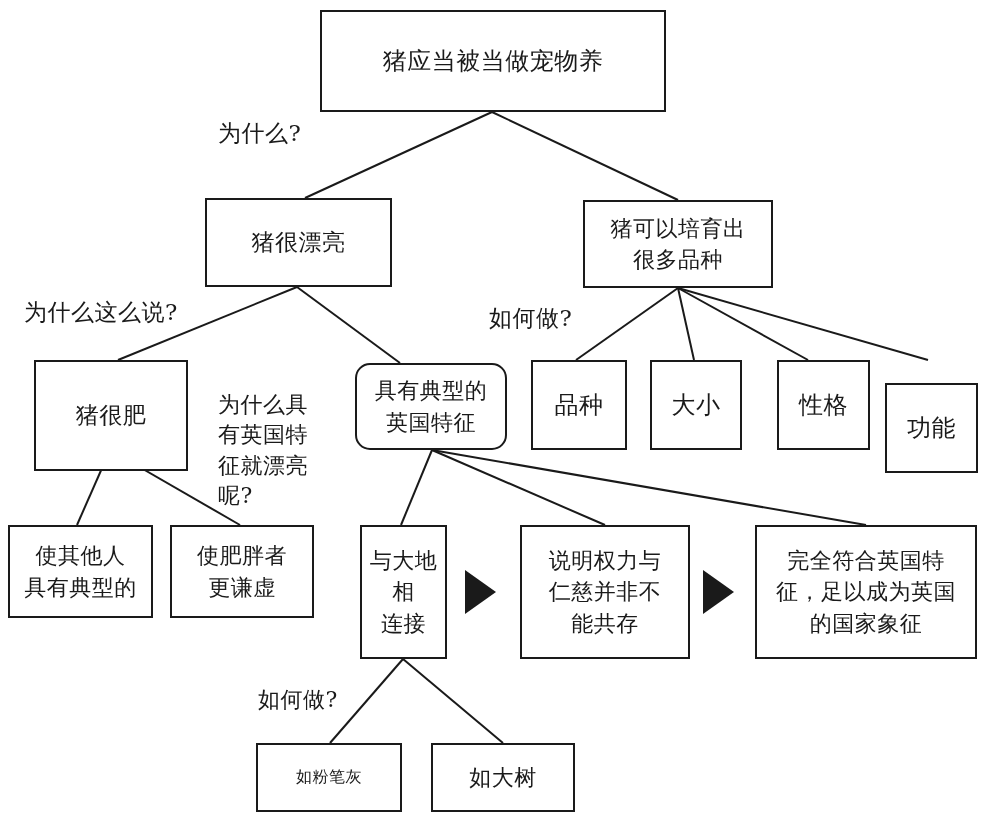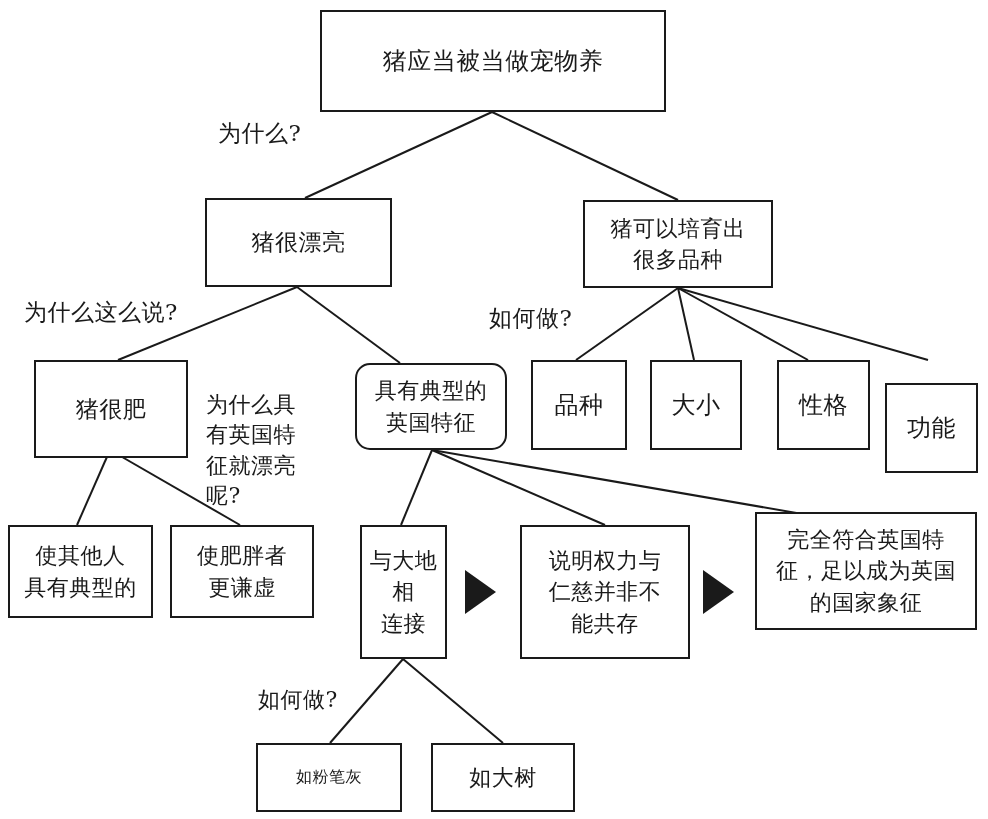--- a/index.html
+++ b/index.html
@@ -86,21 +86,21 @@
       <div class="node" style="left: 320px; top: 10px; width: 346px; height: 102px; font-size: 24px; border-color: rgb(26, 26, 26); color: rgb(26, 26, 26);">
         <span>猪应当被当做宠物养</span>
       </div>
       <div class="node" style="left: 205px; top: 198px; width: 187px; height: 89px; font-size: 23px; border-color: rgb(26, 26, 26); color: rgb(26, 26, 26);">
         <span>猪很漂亮</span>
       </div>
       <div class="node" style="left: 583px; top: 200px; width: 190px; height: 88px; font-size: 22px; border-color: rgb(26, 26, 26); color: rgb(26, 26, 26);">
         <span>猪可以培育出
 很多品种</span>
       </div>
-      <div class="node" style="left: 34px; top: 360px; width: 154px; height: 98px; font-size: 23px; border-color: rgb(26, 26, 26); color: rgb(26, 26, 26);">
+      <div class="node" style="left: 34px; top: 360px; width: 154px; height: 111px; font-size: 23px; border-color: rgb(26, 26, 26); color: rgb(26, 26, 26);">
         <span>猪很肥</span>
       </div>
       <div class="node" style="left: 355px; top: 363px; width: 152px; height: 87px; font-size: 22px; border-color: rgb(26, 26, 26); color: rgb(26, 26, 26); border-radius: 15px;">
         <span>具有典型的
 英国特征</span>
       </div>
       <div class="node" style="left: 531px; top: 360px; width: 96px; height: 90px; font-size: 24px; border-color: rgb(26, 26, 26); color: rgb(26, 26, 26);">
         <span>品种</span>
       </div>
       <div class="node" style="left: 650px; top: 360px; width: 92px; height: 90px; font-size: 24px; border-color: rgb(26, 26, 26); color: rgb(26, 26, 26);">
@@ -122,37 +122,37 @@
       </div>
       <div class="node" style="left: 360px; top: 525px; width: 87px; height: 134px; font-size: 22px; border-color: rgb(26, 26, 26); color: rgb(26, 26, 26);">
         <span>与大地相
 连接</span>
       </div>
       <div class="node" style="left: 520px; top: 525px; width: 170px; height: 134px; font-size: 22px; border-color: rgb(26, 26, 26); color: rgb(26, 26, 26);">
         <span>说明权力与
 仁慈并非不
 能共存</span>
       </div>
-      <div class="node" style="left: 755px; top: 512px; width: 222px; height: 118px; font-size: 22px; border-color: rgb(26, 26, 26); color: rgb(26, 26, 26);">
+      <div class="node" style="left: 755px; top: 525px; width: 222px; height: 134px; font-size: 22px; border-color: rgb(26, 26, 26); color: rgb(26, 26, 26);">
         <span>完全符合英国特
 征，足以成为英国
 的国家象征</span>
       </div>
       <div class="node" style="left: 256px; top: 743px; width: 146px; height: 69px; font-size: 16px; border-color: rgb(26, 26, 26); color: rgb(26, 26, 26);">
         <span>如粉笔灰</span>
       </div>
       <div class="node" style="left: 431px; top: 743px; width: 144px; height: 69px; font-size: 22px; border-color: rgb(26, 26, 26); color: rgb(26, 26, 26);">
         <span>如大树</span>
       </div>
     </div>
   <div id="labels-layer">
       <div class="label" style="left: 218px; top: 118px; font-size: 23px; color: rgb(26, 26, 26);">为什么?</div>
       <div class="label" style="left: 24px; top: 297px; font-size: 23px; color: rgb(26, 26, 26);">为什么这么说?</div>
       <div class="label" style="left: 489px; top: 303px; font-size: 23px; color: rgb(26, 26, 26);">如何做?</div>
-      <div class="label" style="left: 206px; top: 390px; font-size: 22px; color: rgb(26, 26, 26);">为什么具
+      <div class="label" style="left: 218px; top: 390px; font-size: 22px; color: rgb(26, 26, 26);">为什么具
 有英国特
 征就漂亮
 呢?</div>
       <div class="label" style="left: 258px; top: 685px; font-size: 22px; color: rgb(26, 26, 26);">如何做?</div>
     </div>
   <div id="arrows-layer">
       <div class="arrow" style="left: 465px; top: 570px; border-top: 22px solid transparent; border-bottom: 22px solid transparent; border-left: 31.9px solid rgb(26, 26, 26);"></div>
       <div class="arrow" style="left: 703px; top: 570px; border-top: 22px solid transparent; border-bottom: 22px solid transparent; border-left: 31.9px solid rgb(26, 26, 26);"></div>
     </div>
 </div>

